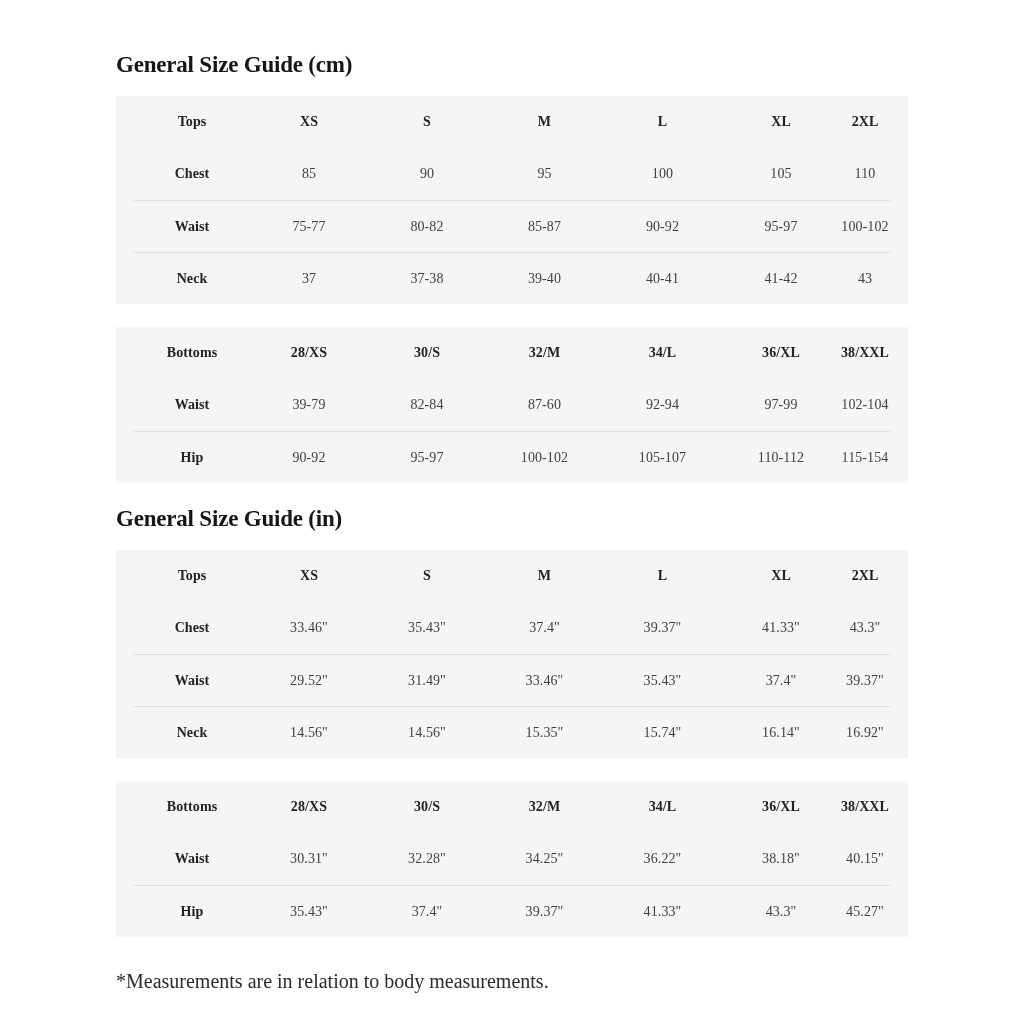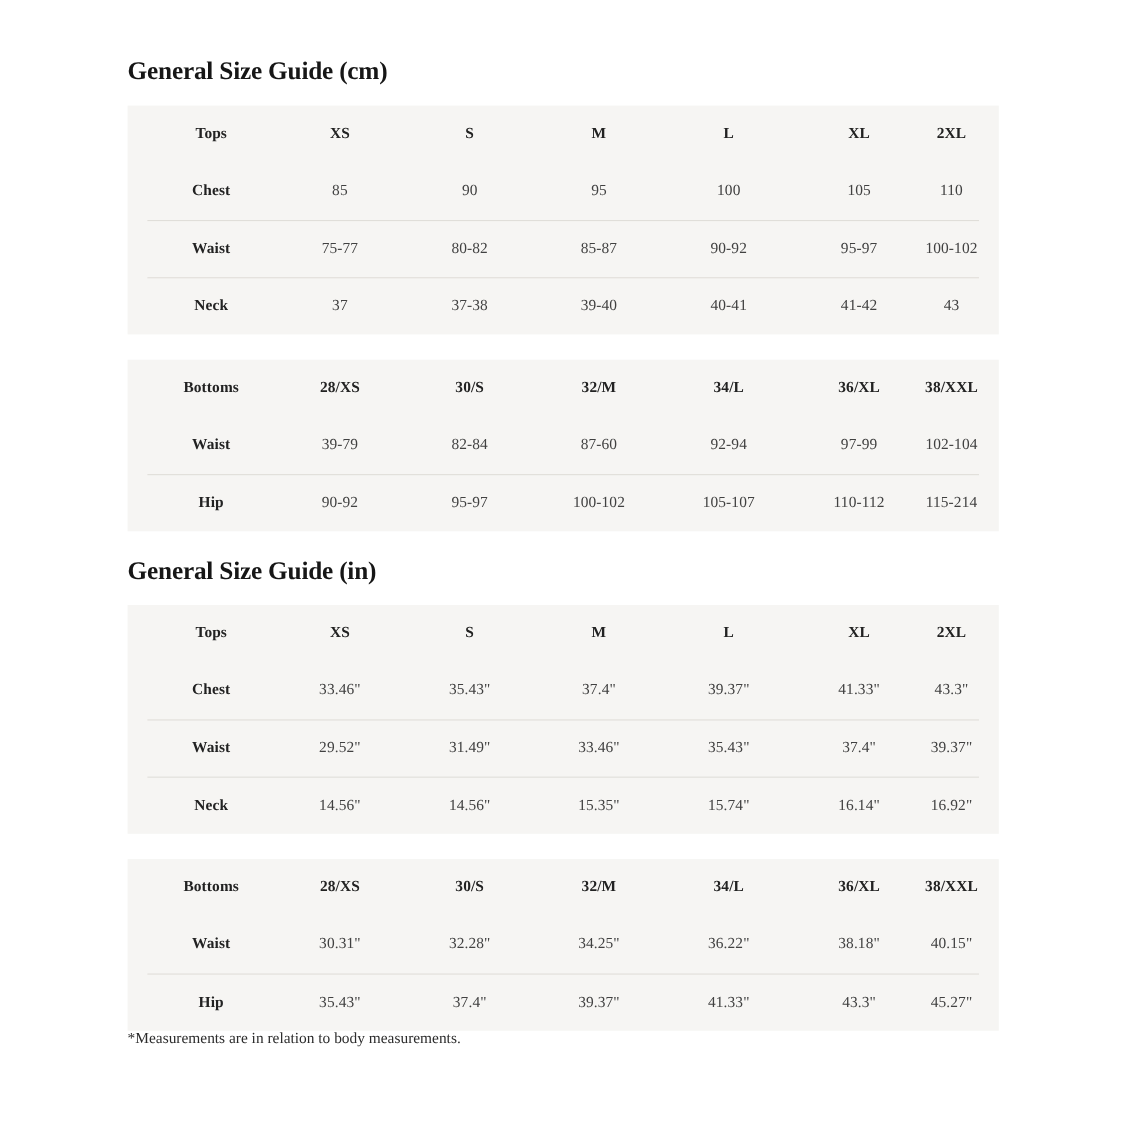--- a/index.html
+++ b/index.html
@@ -60,23 +60,23 @@
     color: var(--value-text);
     white-space: nowrap;
     letter-spacing: 0.1px;
   }
   .trow.header .cell,
   .cell.label {
     font-weight: 700;
     color: var(--label-text);
   }
   .footnote {
-    margin: 0 0 0 0;
+    margin: 33px 0 0 0;
     padding-bottom: 30px;
-    font-size: 14px;
+    font-size: 20px;
     color: #2b2b2b;
   }
 </style>
 </head>
 <body>
 
 <div class="page">
 
   <h2 class="section-heading">General Size Guide (cm)</h2>
 
@@ -138,21 +138,21 @@
       <span class="cell">97-99</span>
       <span class="cell">102-104</span>
     </div>
     <div class="trow data">
       <span class="cell label">Hip</span>
       <span class="cell">90-92</span>
       <span class="cell">95-97</span>
       <span class="cell">100-102</span>
       <span class="cell">105-107</span>
       <span class="cell">110-112</span>
-      <span class="cell">115-214</span>
+      <span class="cell">115-154</span>
     </div>
   </div>
 
   <h2 class="section-heading second">General Size Guide (in)</h2>
 
   <div class="size-table">
     <div class="trow header">
       <span class="cell label">Tops</span>
       <span class="cell">XS</span>
       <span class="cell">S</span>

